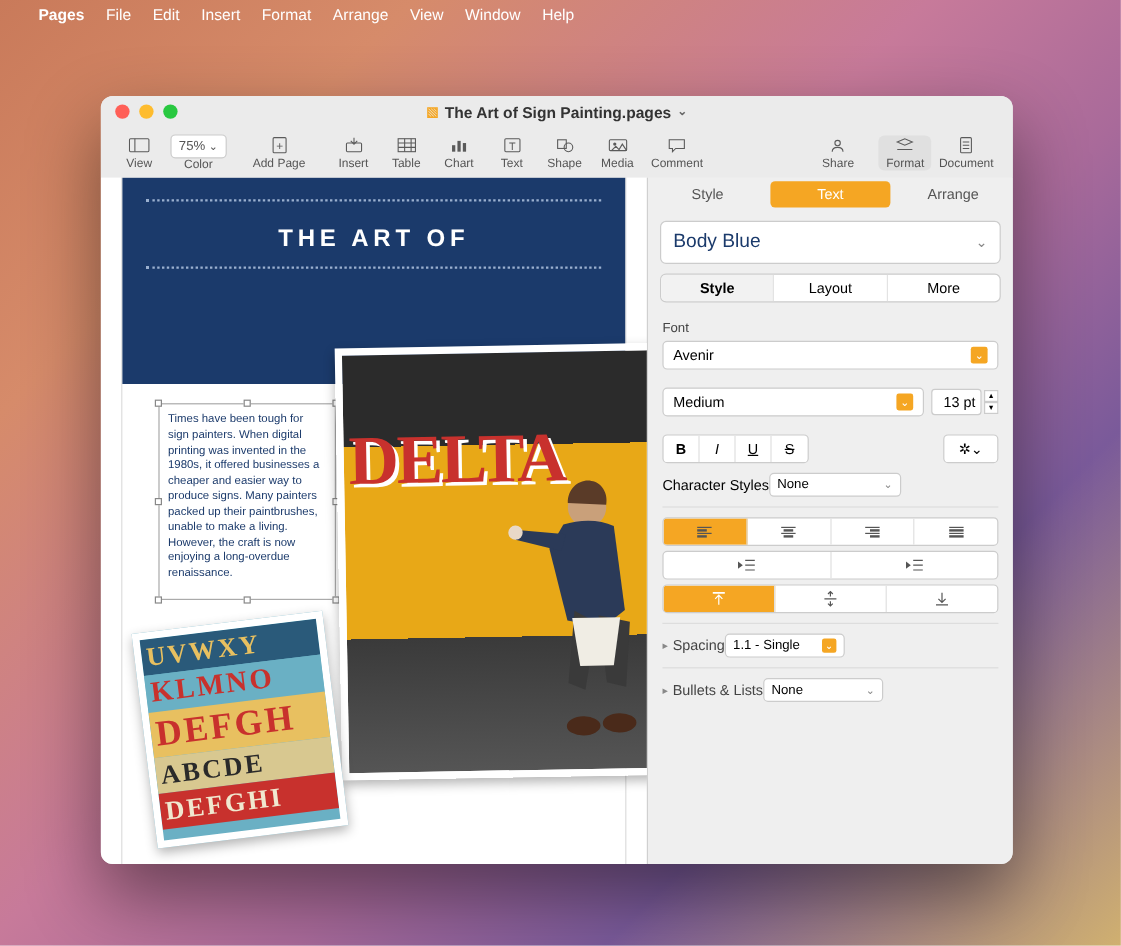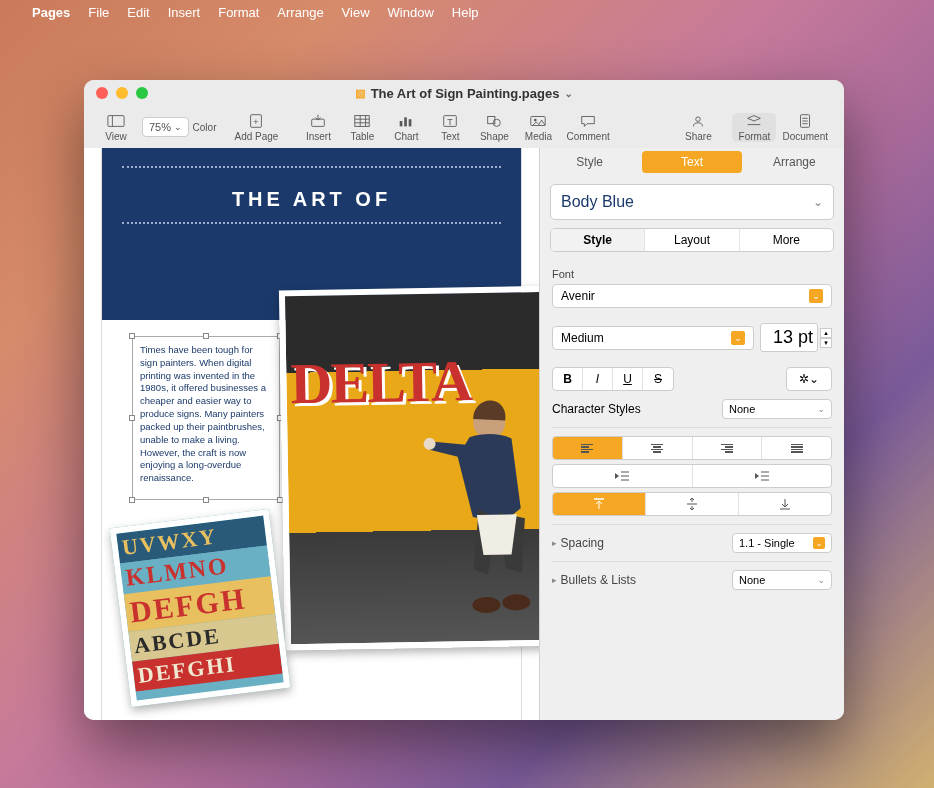--- a/index.html
+++ b/index.html
@@ -69,25 +69,25 @@
 
     .section { padding:6px 12px; }
     .label { font-size:11px; color:#444; margin-bottom:4px; }
     .field { background:#fff; border:1px solid #ccc; border-radius:4px; padding:4px 8px; font-size:12px; display:flex; align-items:center; justify-content:space-between; }
     .field .arr { width:14px; height:14px; background:#f5a623; border-radius:2px; display:flex; align-items:center; justify-content:center; color:#fff; font-size:9px;}
     .row { display:flex; gap:6px; margin-top:15px; align-items:center;}
     .btngrp { display:flex; border:1px solid #ccc; border-radius:4px; overflow:hidden; background:#fff;}
     .btngrp > div { width:30px; height:22px; display:flex; align-items:center; justify-content:center; border-right:1px solid #e0e0e0; cursor:default; font-size:12px;}
     .btngrp > div:last-child{border:none;}
     .sizefield { display:flex; align-items:center; gap:2px; }
-    .sizefield input { width:58px; border:1px solid #ccc; border-radius:3px; padding:3px 4px; font-size:18px; text-align:right;}
+    .sizefield input { width:42px; border:1px solid #ccc; border-radius:3px; padding:3px 4px; font-size:12px; text-align:right;}
     .stepper { display:flex; flex-direction:column; }
     .stepper div{ width:12px;height:10px; border:1px solid #ccc; background:#fff; font-size:7px; display:flex;align-items:center;justify-content:center; cursor:default;}
 
-    .inline { display:flex; align-items:center; justify-content:space-between; margin-top:8px;}
+    .inline { display:flex; align-items:center; margin-top:8px;}
     .color-well { width:42px; height:18px; border:1px solid #aaa; border-radius:3px; background:#1b3a6b;}
     .color-wheel { width:18px; height:18px; border-radius:50%; background:conic-gradient(red,yellow,lime,cyan,blue,magenta,red); border:1px solid #aaa;}
 
     .aligngrp { display:flex; border:1px solid #ccc; border-radius:4px; overflow:hidden; background:#fff; margin-top:8px;}
     .aligngrp > div { flex:1; height:22px; display:flex; align-items:center; justify-content:center; border-right:1px solid #e0e0e0; cursor:default;}
     .aligngrp > div:last-child{border:none;}
     .aligngrp .active{ background:#f5a623;}
     .alicon{ display:flex; flex-direction:column; gap:1px;}
     .alicon span{ display:block; height:1.5px; background:#555;}
 
@@ -130,21 +130,21 @@
   </div>
 
   <div class="toolbar">
     <div class="tbtn">
       <svg viewBox="0 0 20 16">
           <rect x="1" y="2" width="18" height="12" rx="1" fill="none" stroke="currentColor"></rect>
           <line x1="6" y1="2" x2="6" y2="14" stroke="currentColor"></line>
         </svg>
       <span class="lbl">View</span>
     </div>
-    <div style="display:flex;flex-direction:row;align-items:center">
+    <div style="display:flex;flex-direction:column;align-items:center">
       <div class="zoom-btn">
           <span>75%</span>
           <span style="font-size:9px">⌄</span>
         </div>
       <span class="lbl" style="font-size:10px;color:#555">Color</span>
     </div>
     <div class="sep"></div>
     <div class="tbtn">
       <svg viewBox="0 0 20 16">
           <rect x="4" y="1" width="12" height="14" rx="1" fill="none" stroke="currentColor"></rect>

